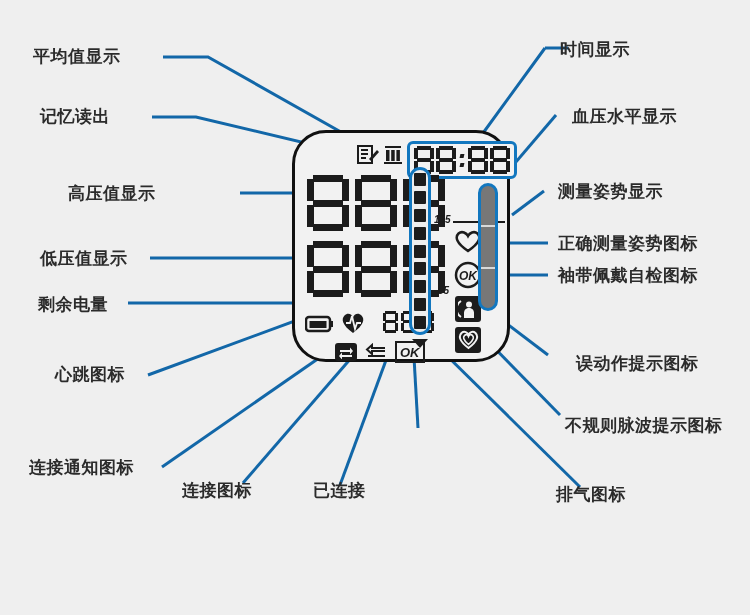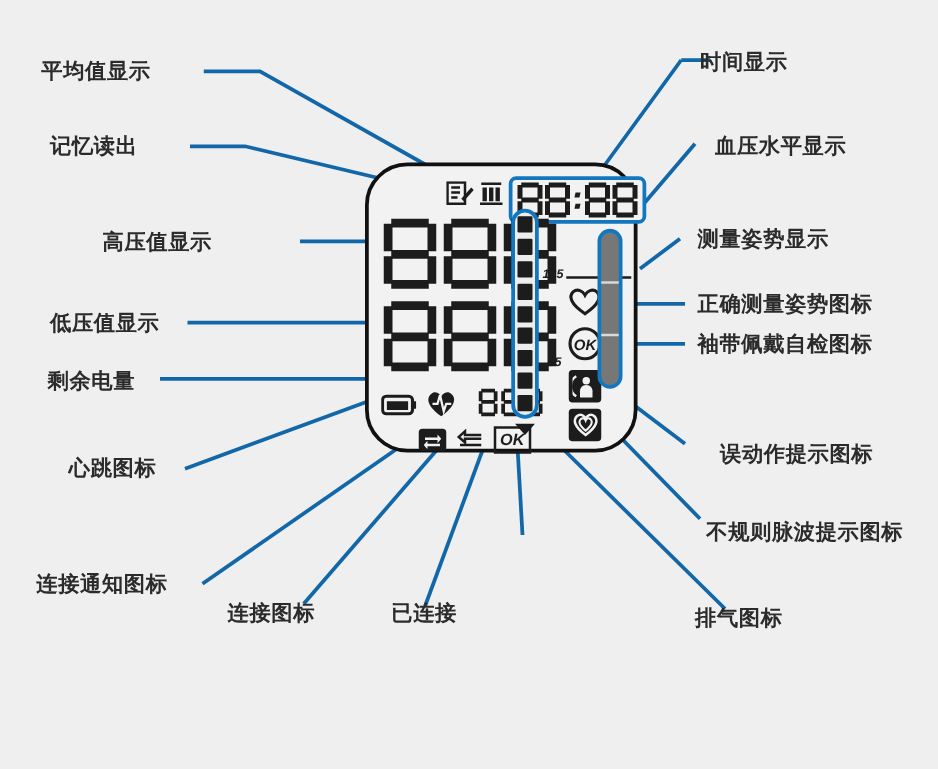--- a/index.html
+++ b/index.html
@@ -154,21 +154,21 @@
 
     <path class="lbl-line" d="M544 191 L512 215"></path>
 
     <path class="lbl-line" d="M548 243 L497 243"></path>
 
     <path class="lbl-line" d="M548 275 L497 275"></path>
   </svg>
 
   <div class="label" style="left:33px;top:45px">平均值显示</div>
   <div class="label" style="left:40px;top:105px">记忆读出</div>
-  <div class="label" style="left:82px;top:182px">高压值显示</div>
+  <div class="label" style="left:68px;top:182px">高压值显示</div>
   <div class="label" style="left:40px;top:247px">低压值显示</div>
   <div class="label" style="left:38px;top:293px">剩余电量</div>
   <div class="label" style="left:55px;top:363px">心跳图标</div>
   <div class="label" style="left:29px;top:456px">连接通知图标</div>
   <div class="label" style="left:182px;top:479px">连接图标</div>
   <div class="label" style="left:313px;top:479px">已连接</div>
 
   <div class="label" style="left:560px;top:38px">时间显示</div>
   <div class="label" style="left:572px;top:105px">血压水平显示</div>
   <div class="label" style="left:558px;top:180px">测量姿势显示</div>

